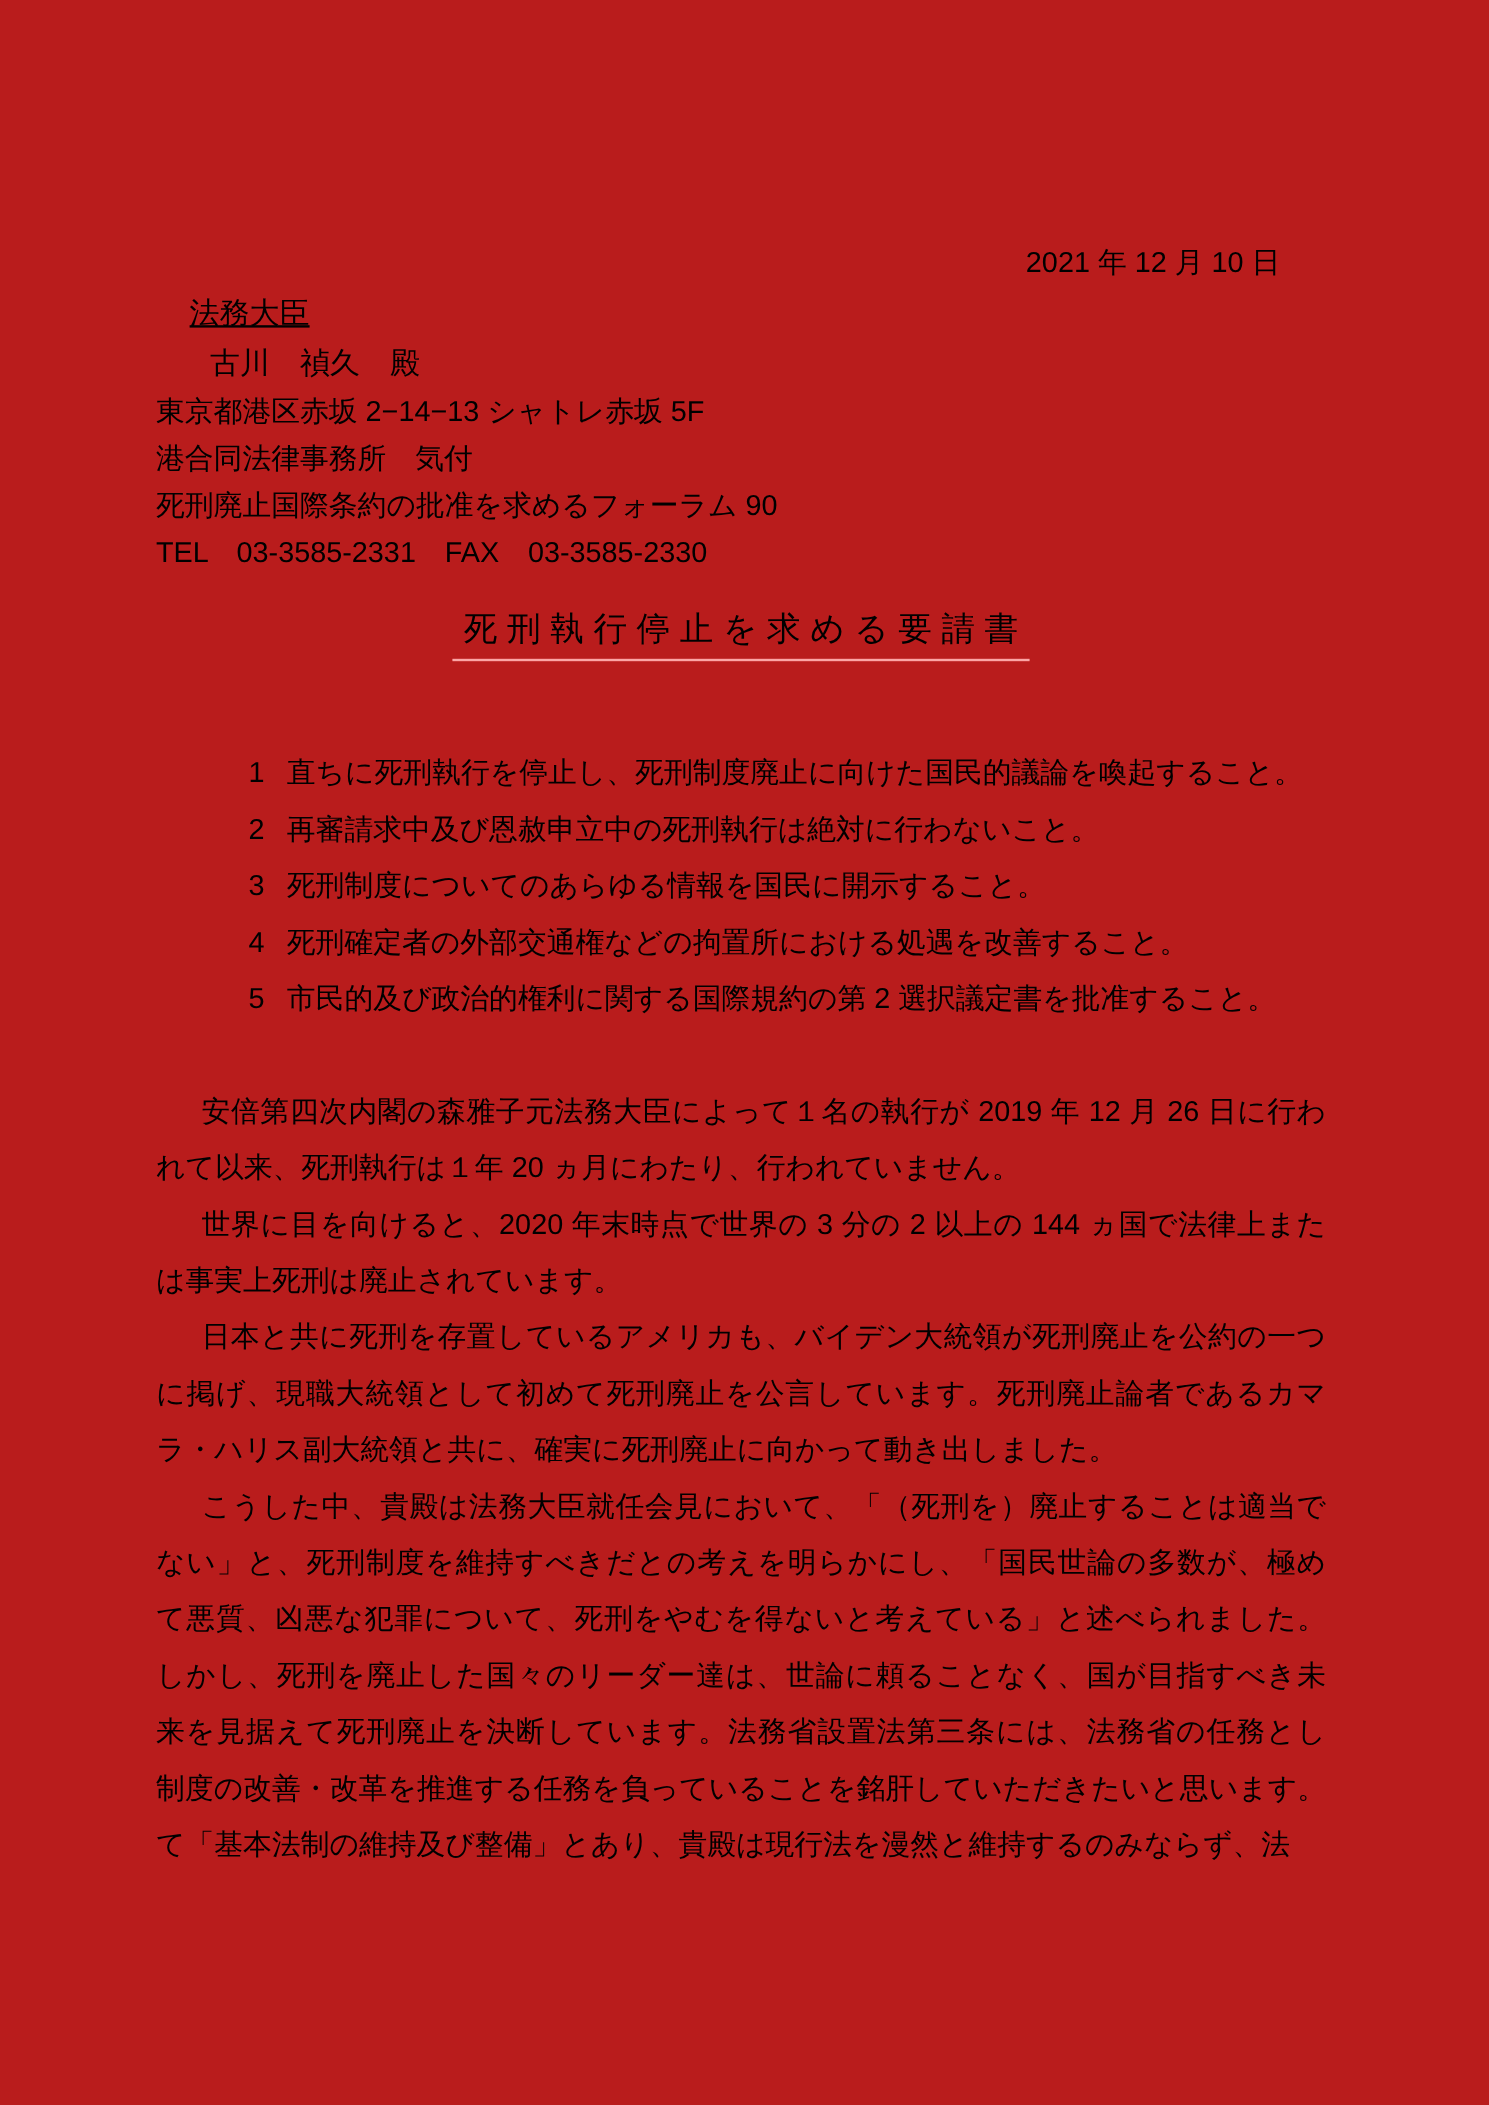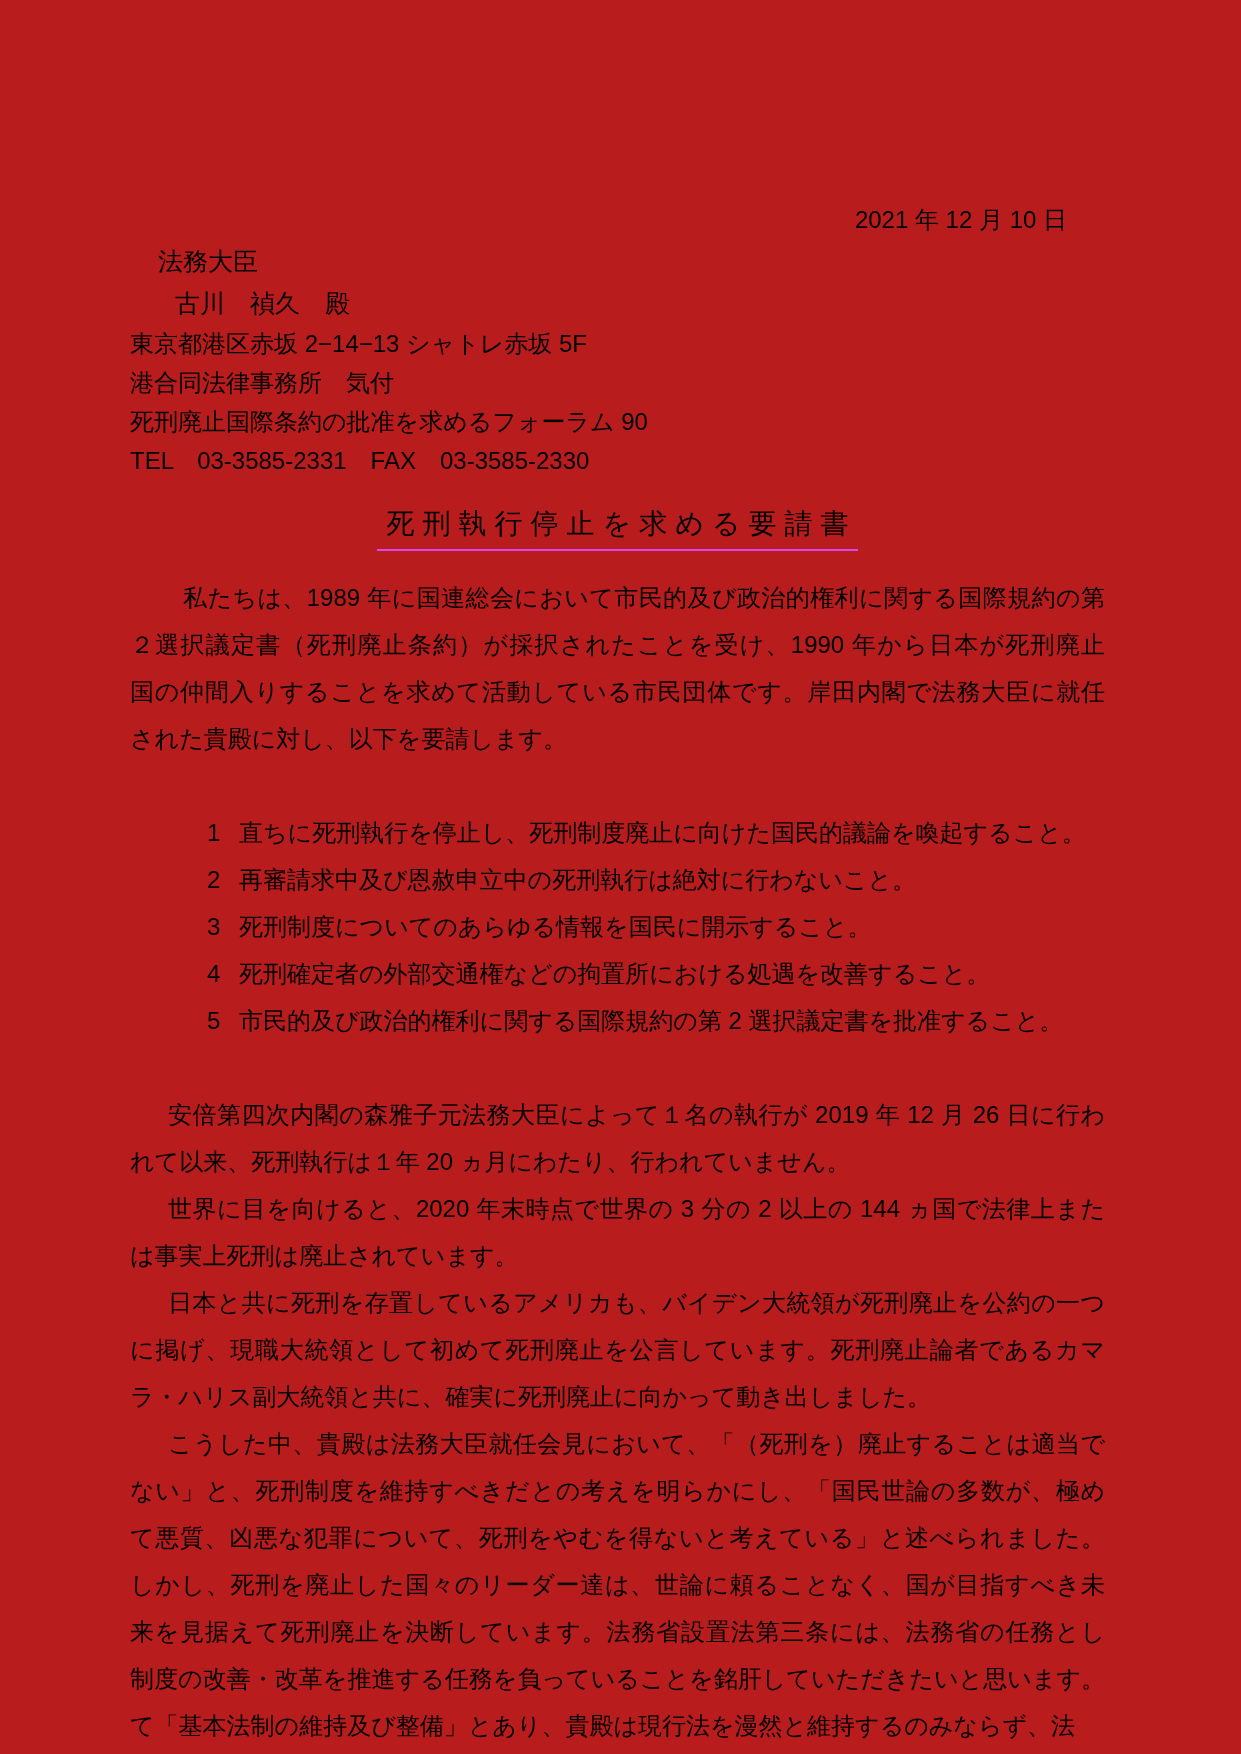--- a/index.html
+++ b/index.html
@@ -11,32 +11,32 @@
     color:#000000;
     font-family:"Liberation Sans","DejaVu Sans",sans-serif;
     padding:200px 136px 0 130px;
     overflow:hidden;
   }
   .date-line {
     font-size:24px; line-height:40px;
     text-align:right; padding-right:38px;
     white-space:nowrap;
   }
-  .recipient-title { font-size:25px; line-height:42px; padding-left:28px; }
+  .recipient-title { font-size:25px; line-height:42px; padding-left:28px;text-decoration:underline; }
   .recipient-name  { font-size:25px; line-height:42px; padding-left:45px; }
   .sender-block .sender-line {
     font-size:24px; line-height:39px;
     text-align:left; padding-right:38px;
     white-space:nowrap;
   }
   .title-row { text-align:center; margin:24px 0 30px; line-height:40px; height:40px; }
   .doc-title {
     display:inline-block;
     font-size:28px; letter-spacing:8px;
-    border-bottom:2px solid #d946ef;
+    border-bottom:2px solid #fca5a5;
     padding:0 2px 5px 10px;
   }
   .para .para-line {
     font-size:24px; line-height:47px;
     text-align:justify; text-align-last:justify;
     height:47px; overflow:hidden;
   }
   .para .para-line:last-child { text-align:left; text-align-last:auto; }
   .para .para-line:first-child { text-indent:38px; }
   #para-intro .para-line:first-child { text-indent:53px; }
@@ -63,26 +63,20 @@
       <div class="sender-line">東京都港区赤坂 2−14−13 シャトレ赤坂 5F</div>
       <div class="sender-line">港合同法律事務所　気付</div>
       <div class="sender-line">死刑廃止国際条約の批准を求めるフォーラム 90</div>
       <div class="sender-line">TEL　03-3585-2331　FAX　03-3585-2330</div>
     </div>
 
   <div class="title-row">
     <span class="doc-title">死刑執行停止を求める要請書</span>
   </div>
 
-  <div class="para" id="para-intro">
-      <div class="para-line">私たちは、1989 年に国連総会において市民的及び政治的権利に関する国際規約の第</div>
-      <div class="para-line">２選択議定書（死刑廃止条約）が採択されたことを受け、1990 年から日本が死刑廃止</div>
-      <div class="para-line">国の仲間入りすることを求めて活動している市民団体です。岸田内閣で法務大臣に就任</div>
-      <div class="para-line">された貴殿に対し、以下を要請します。</div>
-    </div>
 
   <div class="spacer"></div>
 
   <div class="requests">
       <div class="request-row"><span class="req-no">1</span><span class="req-text">直ちに死刑執行を停止し、死刑制度廃止に向けた国民的議論を喚起すること。</span></div>
       <div class="request-row"><span class="req-no">2</span><span class="req-text">再審請求中及び恩赦申立中の死刑執行は絶対に行わないこと。</span></div>
       <div class="request-row"><span class="req-no">3</span><span class="req-text">死刑制度についてのあらゆる情報を国民に開示すること。</span></div>
       <div class="request-row"><span class="req-no">4</span><span class="req-text">死刑確定者の外部交通権などの拘置所における処遇を改善すること。</span></div>
       <div class="request-row"><span class="req-no">5</span><span class="req-text">市民的及び政治的権利に関する国際規約の第 2 選択議定書を批准すること。</span></div>
     </div>

